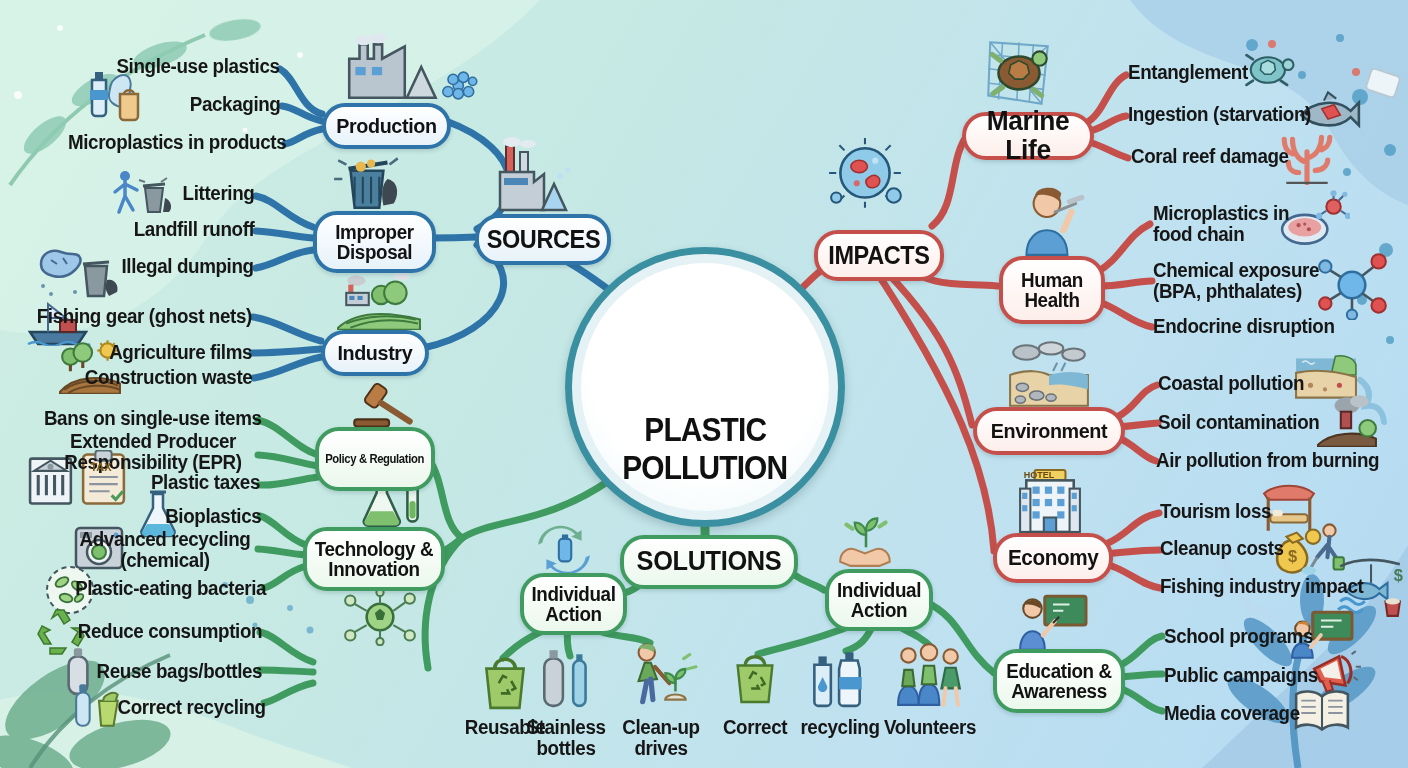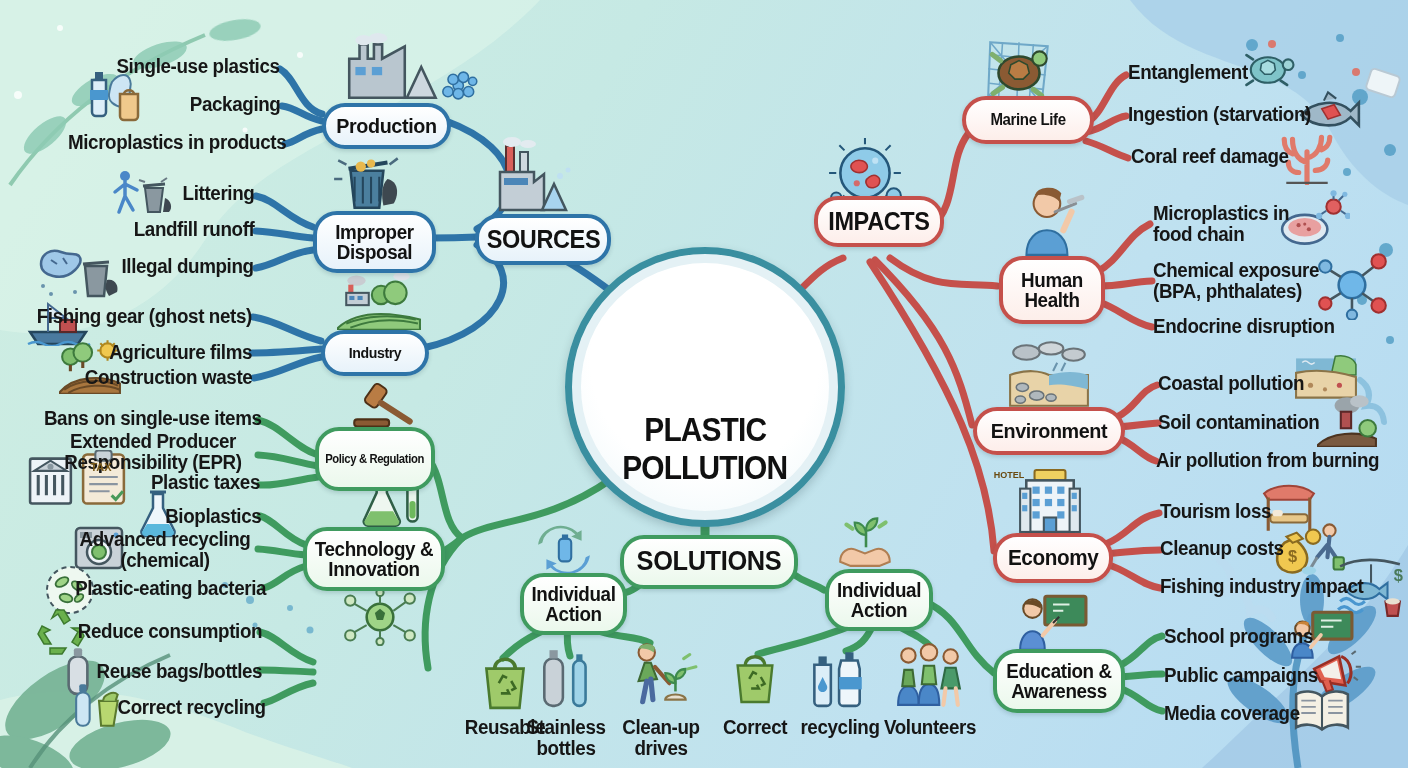--- a/index.html
+++ b/index.html
@@ -177,28 +177,28 @@
 
   <div class="node nb" style="left:475px;top:214px;width:128px;height:43px;font-size:25px">
       <span>SOURCES</span>
     </div>
   <div class="node nb" style="left:322px;top:103px;width:121px;height:38px;font-size:21px">
       <span>Production</span>
     </div>
   <div class="node nb" style="left:313px;top:211px;width:115px;height:54px;font-size:20px">
       <span>Improper Disposal</span>
     </div>
-  <div class="node nb" style="left:321px;top:330px;width:100px;height:38px;font-size:15px">
+  <div class="node nb" style="left:321px;top:330px;width:100px;height:38px;font-size:21px">
       <span>Industry</span>
     </div>
 
-  <div class="node nr" style="left:814px;top:196px;width:122px;height:43px;font-size:25px">
+  <div class="node nr" style="left:814px;top:230px;width:122px;height:43px;font-size:25px">
       <span>IMPACTS</span>
     </div>
-  <div class="node nr" style="left:962px;top:96px;width:124px;height:40px;font-size:16px">
+  <div class="node nr" style="left:962px;top:112px;width:124px;height:40px;font-size:28px">
       <span>Marine Life</span>
     </div>
   <div class="node nr" style="left:973px;top:407px;width:144px;height:40px;font-size:21px">
       <span>Environment</span>
     </div>
   <div class="node nr" style="left:999px;top:256px;width:98px;height:60px;font-size:20px">
       <span>Human Health</span>
     </div>
   <div class="node nr" style="left:993px;top:533px;width:112px;height:42px;font-size:22px">
       <span>Economy</span>
@@ -758,16 +758,16 @@
           <circle cx="34" cy="9" r="8" fill="#f2c9a8" stroke="#8a5a33"></circle>
           <path d="M24 60 c0 -14 4 -20 10 -20 s10 6 10 20z" fill="#4a87c8" stroke="#2f5fa0"></path>
           <path d="M27 40 h14 l-2 -18 h-10z" fill="#7fc06e" stroke="#3d6a34"></path>
           <circle cx="55" cy="13" r="7" fill="#f2c9a8" stroke="#8a5a33"></circle>
           <path d="M46 44 h18 l-4 -20 h-10z" fill="#4a9a6a" stroke="#2e6a44"></path>
           <path d="M48 60 l2 -16 M62 60 l-2 -16" stroke="#f2c9a8" stroke-width="4" stroke-linecap="round"></path>
         </g>
       </svg>
     </span>
 
-  <div class="sign" style="left:989px;top:470px;width:40px;font-size:9px;color:#6a4a10">HOTEL</div>
+  <div class="sign" style="left:1019px;top:470px;width:40px;font-size:9px;color:#6a4a10">HOTEL</div>
   <div class="sign" style="left:85px;top:461px;width:32px;font-size:11px;color:#7a5a1a">TAX</div>
 
 </div>
 
 </body></html>

